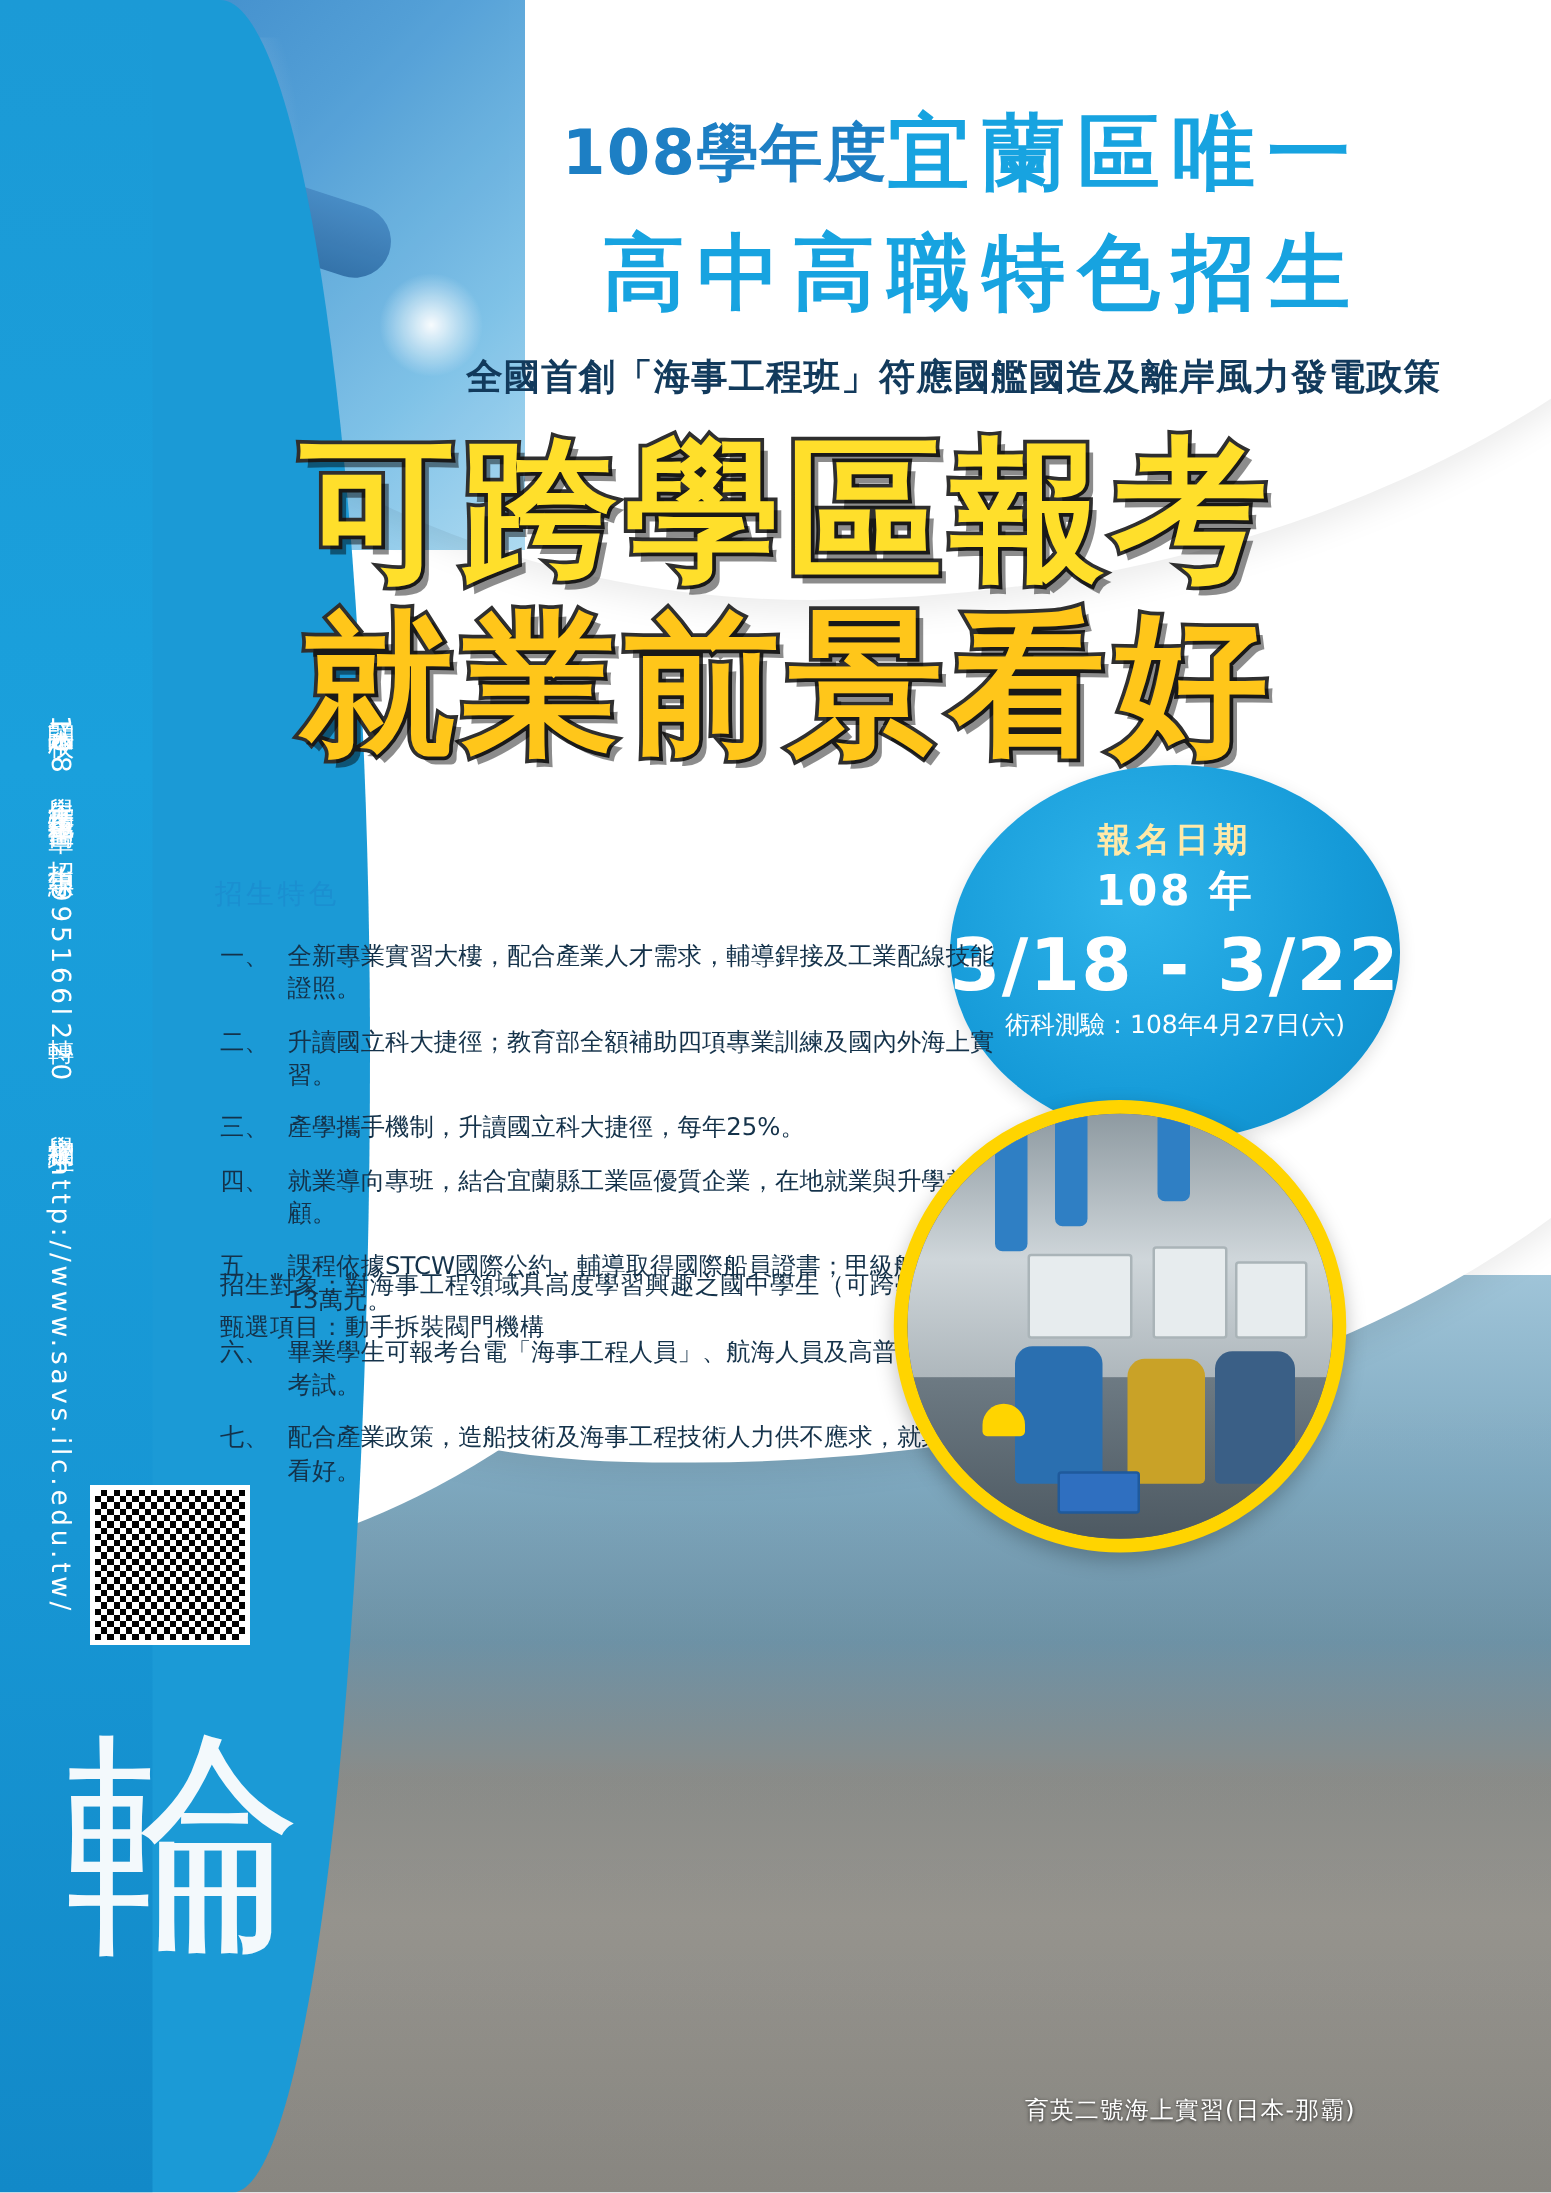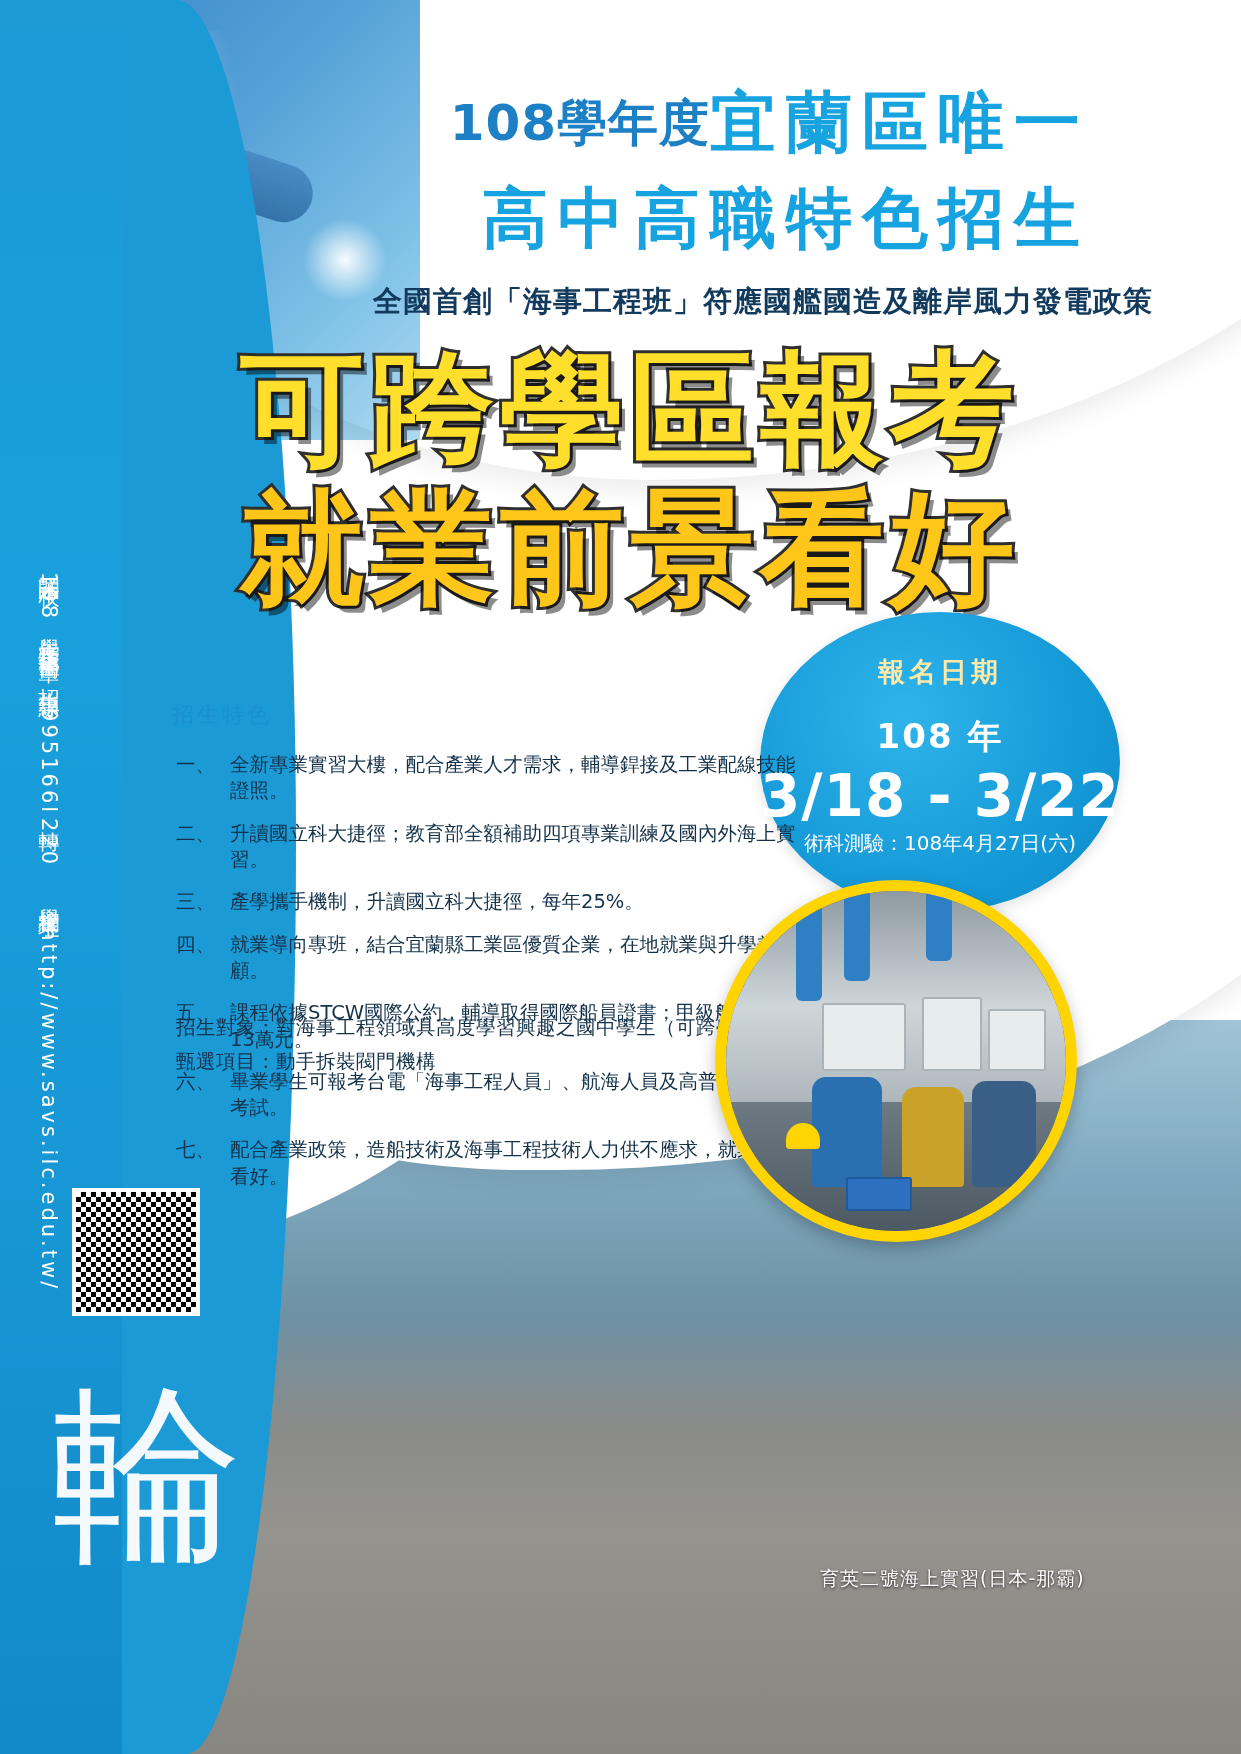--- a/index.html
+++ b/index.html
@@ -137,21 +137,21 @@
 
   
   .reg{
     position:absolute;left:760px;top:612px;width:360px;height:300px;
     border-radius:50%/50%;
     background:radial-gradient(circle at 40% 35%,#2fb4ea 0%,#159ad8 60%,#0d8ac6 100%);
     color:#ffffff;text-align:center;
     box-shadow:0 4px 14px rgba(0,0,0,.12);
   }
   .reg .lbl{ margin-top:42px;font-size:27px;letter-spacing:4px;color:#ffe9a8;font-weight:bold;}
-  .reg .yr{ margin-top:24px;font-size:34px;font-weight:bold;letter-spacing:2px;}
+  .reg .yr{ margin-top:0;font-size:34px;font-weight:bold;letter-spacing:2px;}
   .reg .dt{ margin-top:2px;font-size:58px;font-weight:bold;letter-spacing:1px;}
   .reg .ex{ font-size:20px;letter-spacing:0px;}
 
   
   .feat-title{
     position:absolute;left:172px;top:700px;
     font-size:22px;color:#1b8fd0;font-weight:normal;letter-spacing:3px;
   }
   .feat-list{
     position:absolute;left:176px;top:752px;width:620px;
@@ -178,21 +178,21 @@
     background:#5d6a73;
   }
   .cp-wall{position:absolute;left:0;top:0;width:100%;height:62%;background:linear-gradient(180deg,#8e9aa1 0%,#cfd6da 55%,#aeb7bc 100%);}
   .cp-floor{position:absolute;left:0;top:62%;width:100%;height:38%;background:linear-gradient(180deg,#6d7a83 0%,#4d5962 100%);}
   .cp-pipe{position:absolute;top:0;width:26px;height:110px;background:#2f7fc4;border-radius:0 0 6px 6px;}
   .cp-box{position:absolute;background:#e7ecee;border:2px solid #aab4b8;border-radius:3px;}
   .cp-worker{position:absolute;border-radius:14px 14px 4px 4px;}
   .cp-helmet{position:absolute;width:34px;height:26px;border-radius:18px 18px 4px 4px;background:#ffd400;}
 
   .caption{
-    position:absolute;left:820px;top:1566px;font-size:19px;color:#ffffff;
+    position:absolute;left:820px;top:1675px;font-size:19px;color:#ffffff;
     text-shadow:0 1px 3px rgba(0,0,0,.8);letter-spacing:1px;
   }
 </style>
 </head>
 <body>
 
 <div class="poster">
 
   <div class="bg-sky"></div>
 

